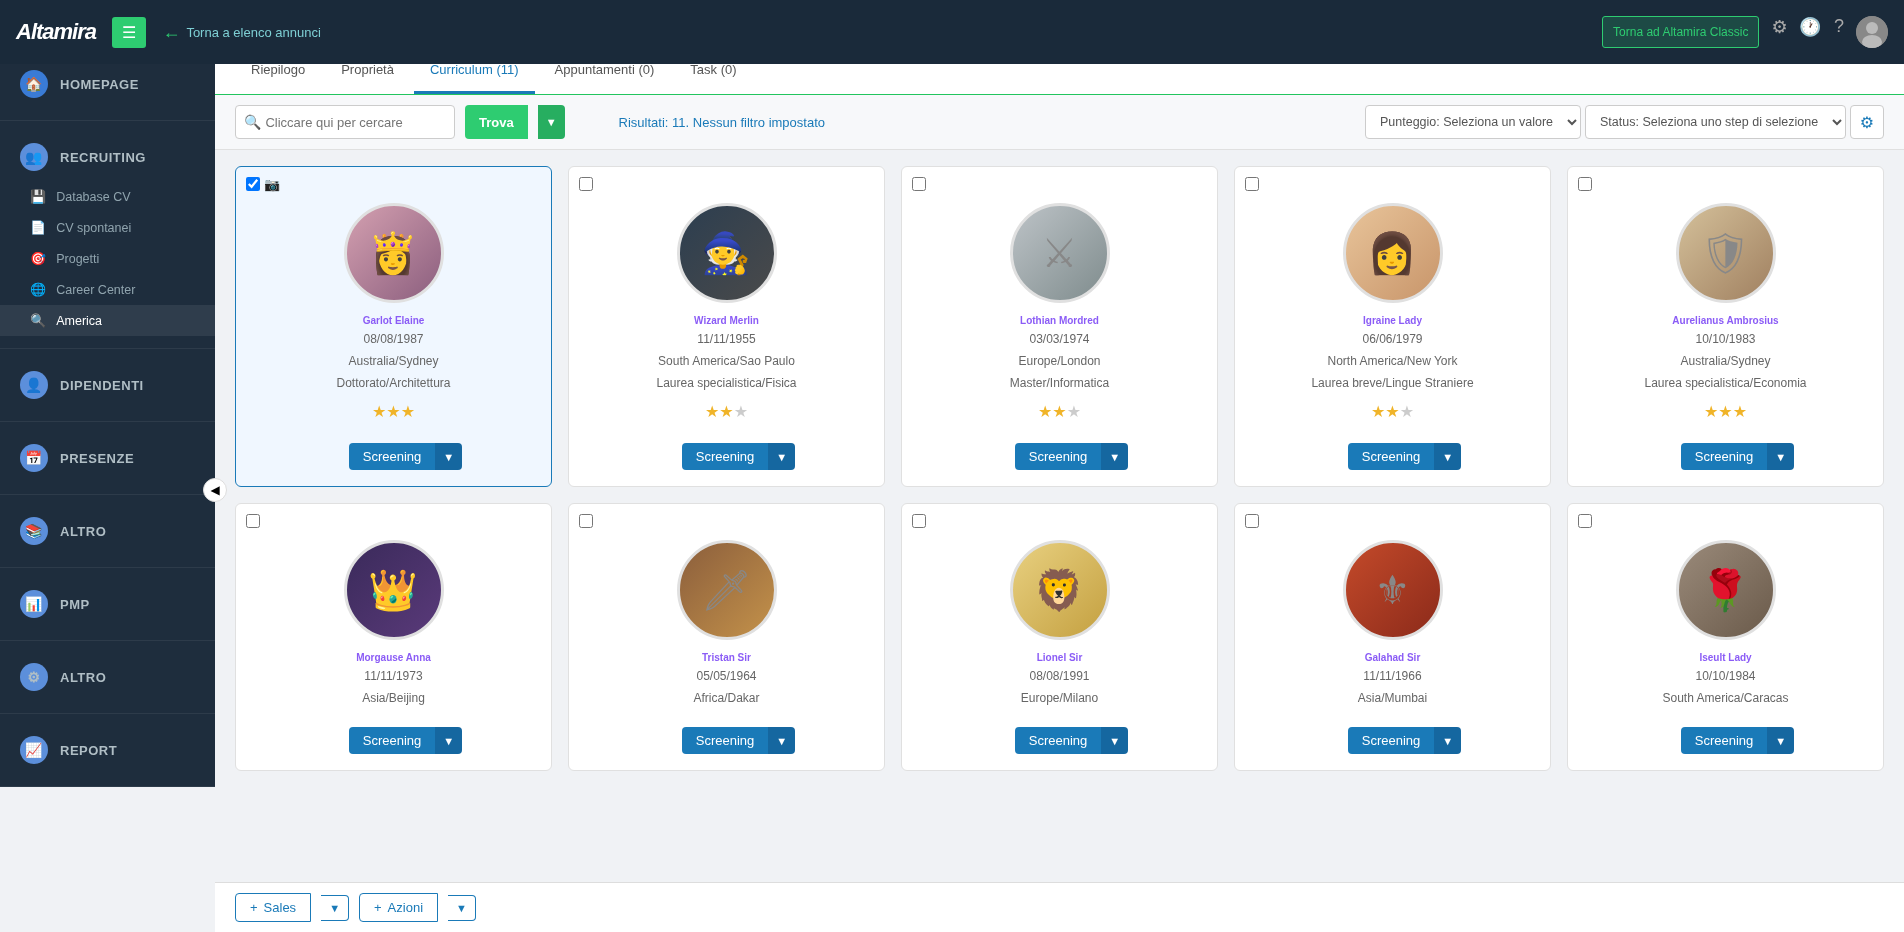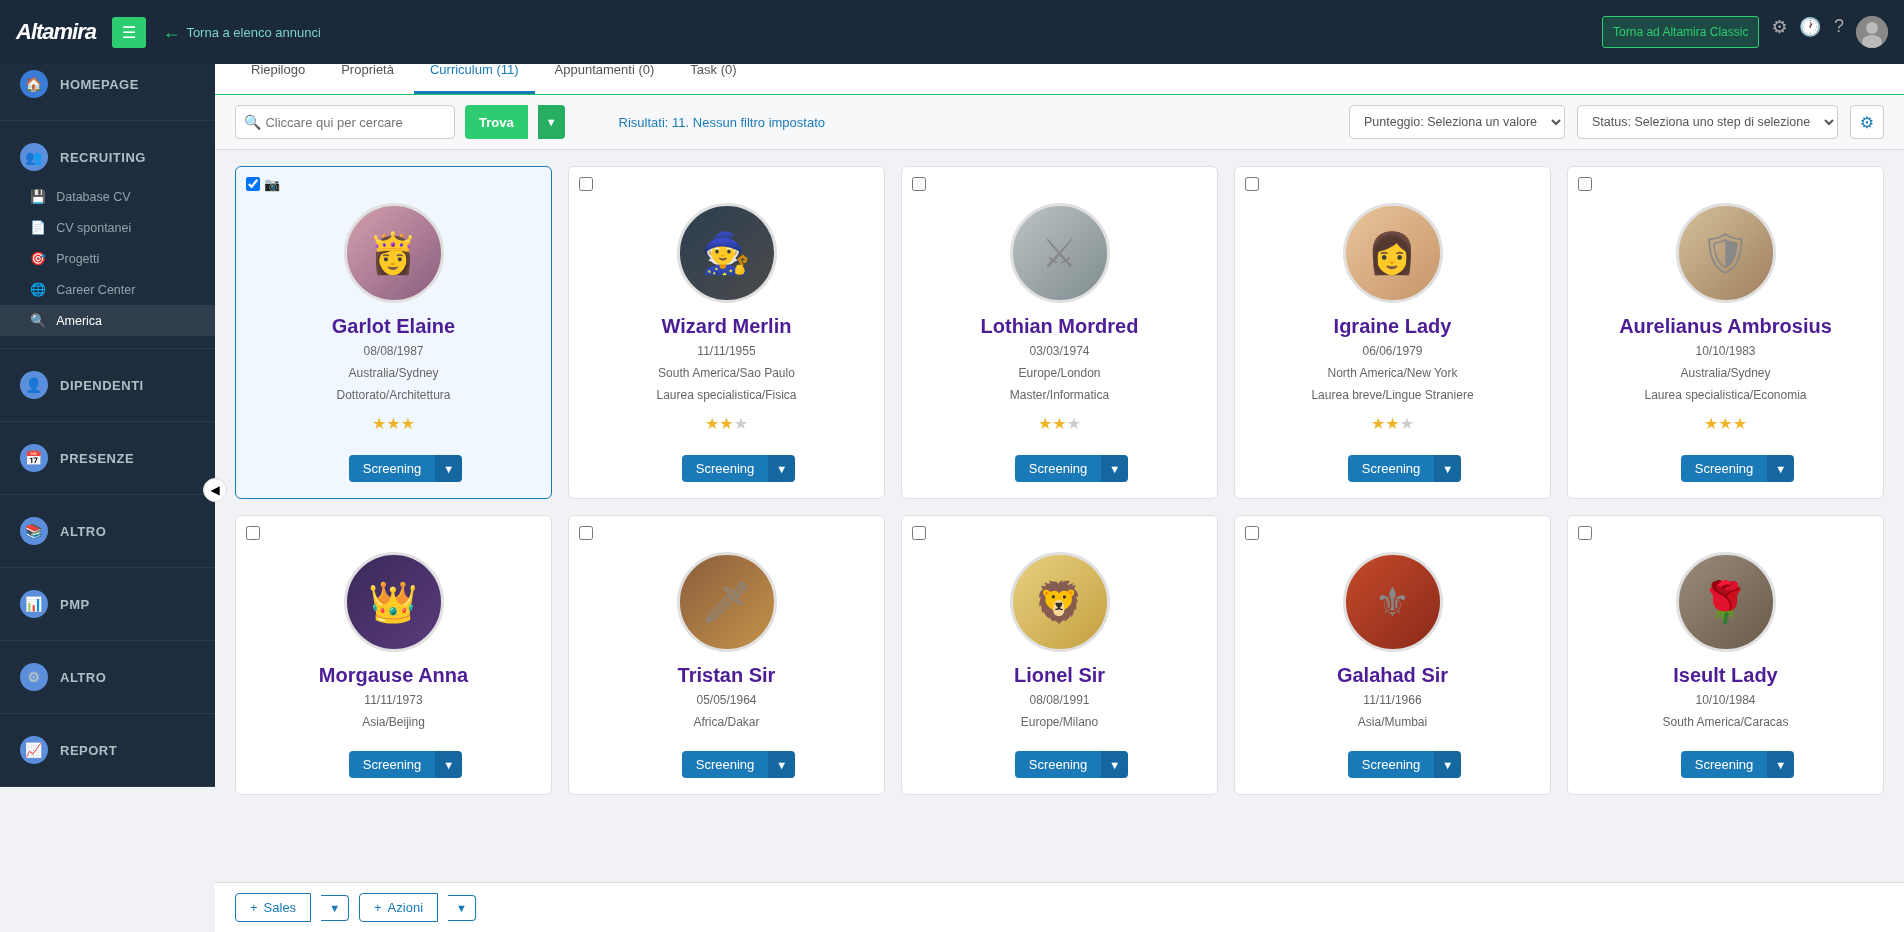--- a/index.html
+++ b/index.html
@@ -227,21 +227,21 @@
       font-size: 13px;
       color: #555;
       margin-left: 8px;
       padding-left: 36px;
     }
     .risultati span { color: #1a7ab8; }
     .toolbar-right {
       margin-left: auto;
       display: flex;
       align-items: flex-end;
-      gap: 12px;
+      gap: 4px;
     }
     .select-filter {
       height: 34px;
       border: 1px solid #ccc;
       border-radius: 4px;
       padding: 0 10px;
       font-size: 12.5px;
       color: #555;
       background: white;
       cursor: pointer;
@@ -311,23 +311,23 @@
       margin: 20px auto 12px;
       overflow: hidden;
       border: 3px solid #e0e0e0;
       display: flex;
       align-items: center;
       justify-content: center;
       font-size: 36px;
       color: #888;
     }
     .card-name {
-      color: #4c1d95;
+      color: #8b5cf6;
       font-weight: 600;
-      font-size: 20px;
+      font-size: 10px;
       margin-bottom: 4px;
       cursor: pointer;
     }
     .card-info {
       font-size: 12px;
       color: #666;
       line-height: 1.5;
       margin-bottom: 4px;
     }
     .card-stars {

